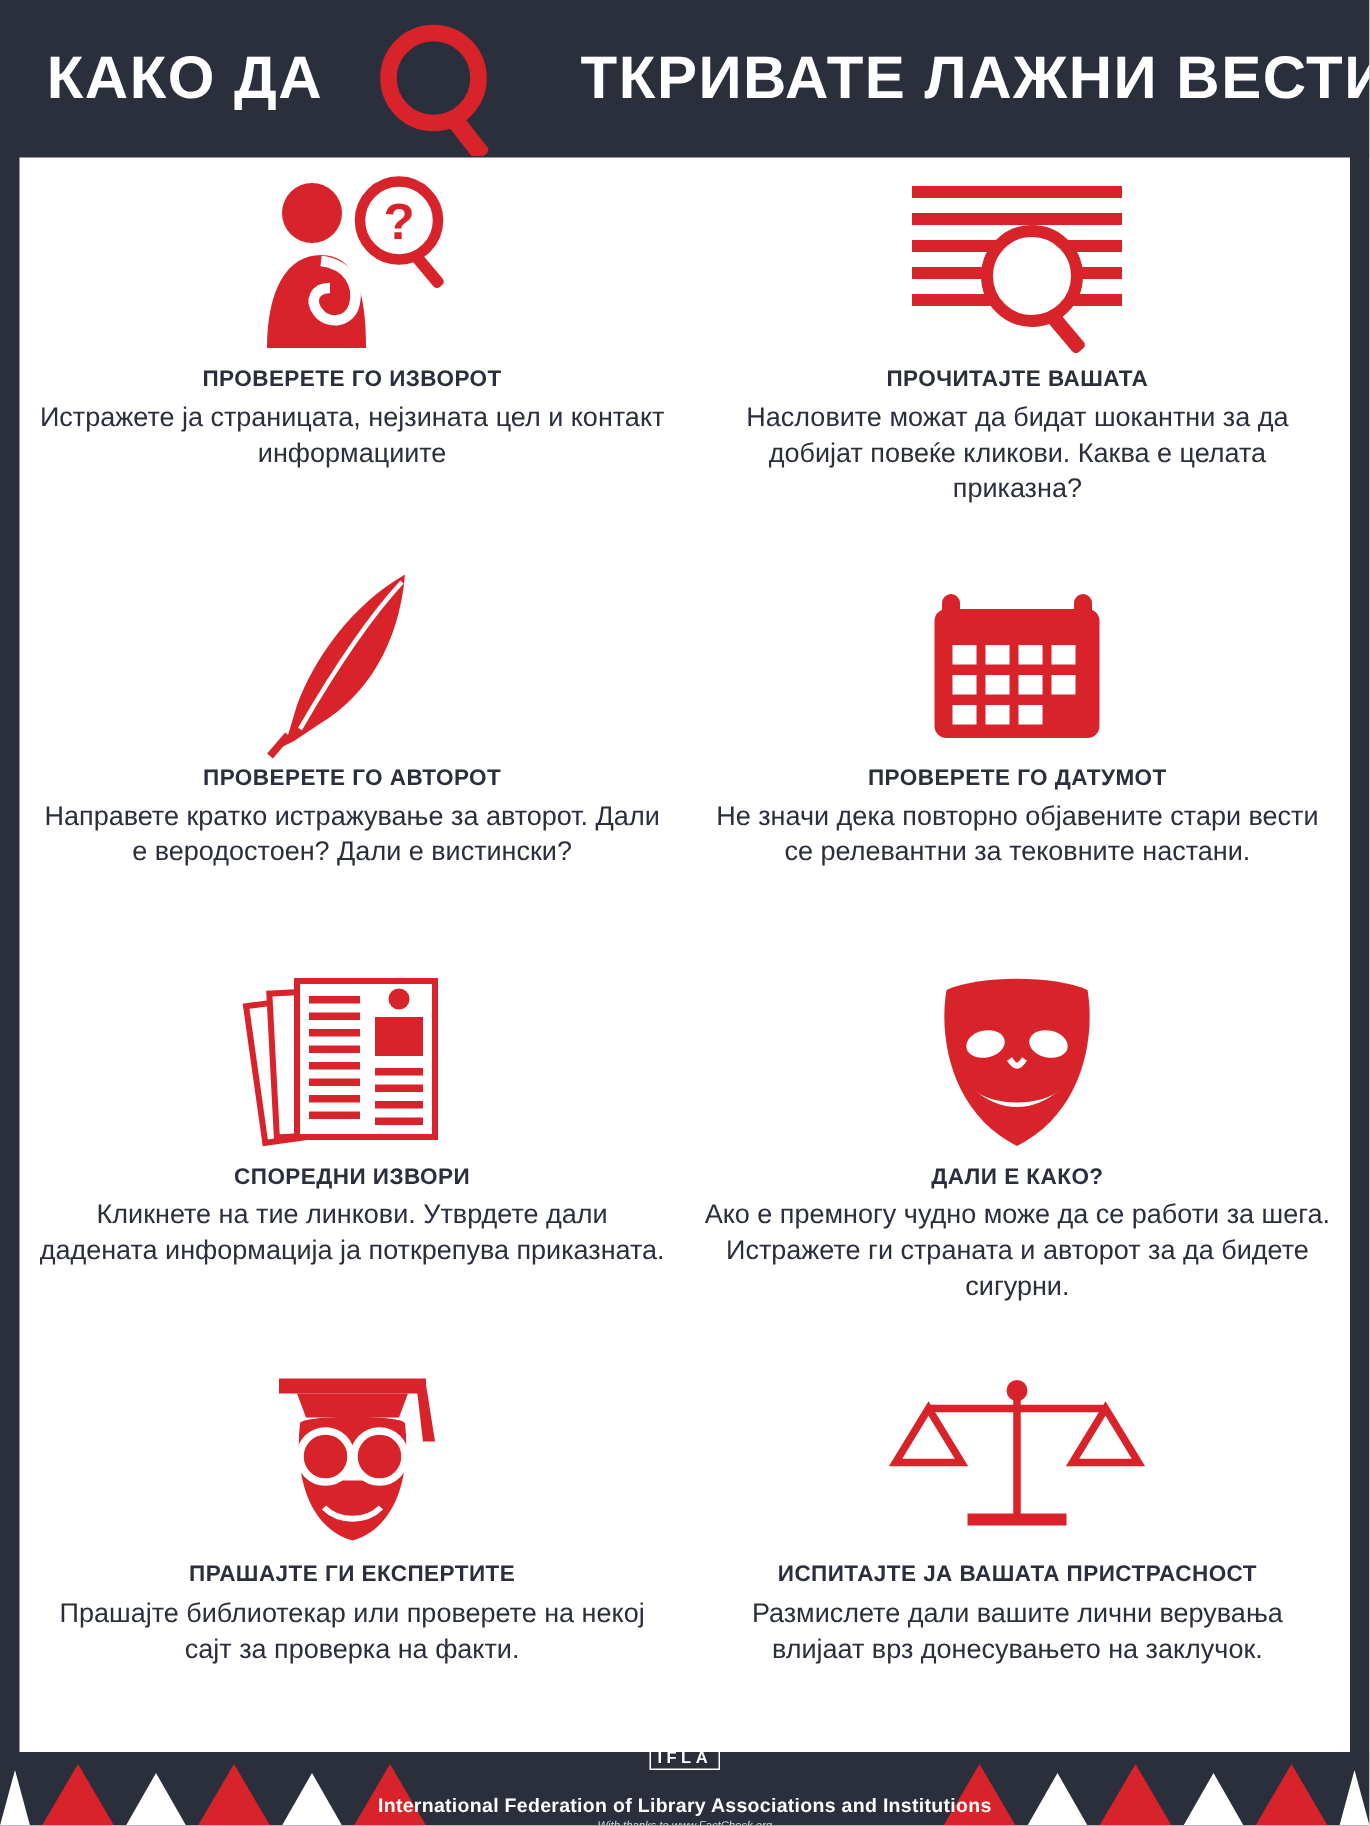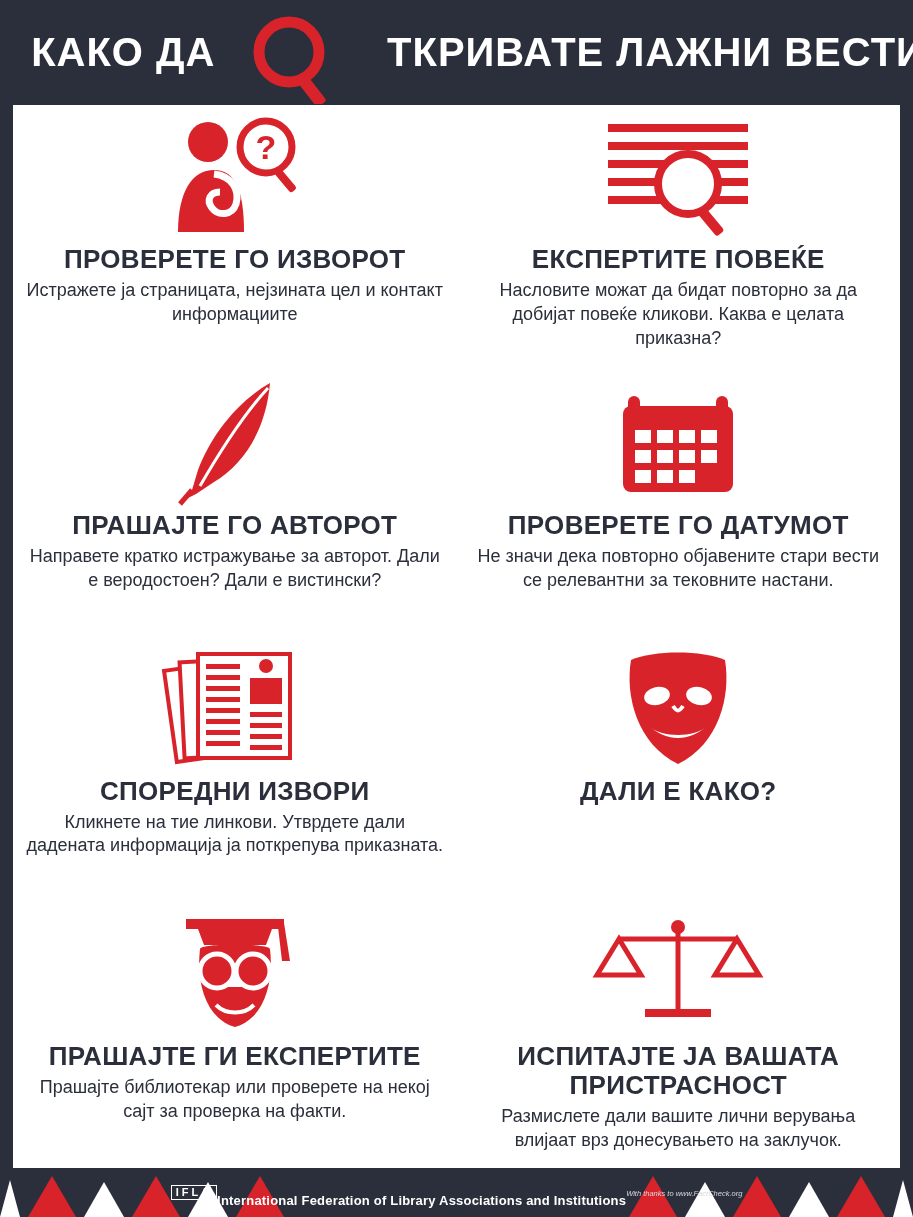--- a/index.html
+++ b/index.html
@@ -64,21 +64,21 @@
   }
   .icon-wrap {
     height: 132px;
     display: flex;
     align-items: center;
     justify-content: center;
   }
   .cell-title {
     color: #2b2f3b;
     font-weight: bold;
-    font-size: 26px;
+    font-size: 15px;
     text-align: center;
     letter-spacing: 0.3px;
     line-height: 1.12;
     margin-top: 2px;
   }
   .cell-text {
     color: #2b2f3b;
     font-size: 18px;
     text-align: center;
     line-height: 1.32;
@@ -91,20 +91,21 @@
     left: 0; top: 1168px;
     width: 913px; height: 49px;
     background: #2b2f3b;
     overflow: hidden;
   }
   .footer-center {
     position: absolute;
     left: 0; top: 0;
     width: 913px; height: 49px;
     display: flex;
+    flex-direction: column;
     align-items: center;
     justify-content: center;
     z-index: 4;
   }
   .ifla-logo {
     border: 1px solid #ffffff;
     color: #ffffff;
     font-size: 11px;
     font-weight: bold;
     letter-spacing: 3px;
@@ -170,33 +171,33 @@
               <rect x="25" y="30" width="140" height="8"></rect>
               <rect x="25" y="48" width="140" height="8"></rect>
               <rect x="25" y="66" width="140" height="8"></rect>
               <rect x="25" y="84" width="140" height="8"></rect>
             </g>
             <circle cx="105" cy="72" r="32" fill="#ffffff"></circle>
             <circle cx="105" cy="72" r="30" fill="none" stroke="#d8232a" stroke-width="8"></circle>
             <rect x="123" y="95" width="10" height="30" rx="3" fill="#d8232a" transform="rotate(-40 128 110)"></rect>
           </svg>
         </div>
-        <div class="cell-title">ЕКСПЕРТИТЕ ПОВЕЌЕ</div>
-        <div class="cell-text">Насловите можат да бидат повторно за да добијат повеќе кликови. Каква е целата приказна?</div>
+        <div class="cell-title">ПРОЧИТАЈТЕ ВАШАТА</div>
+        <div class="cell-text">Насловите можат да бидат шокантни за да добијат повеќе кликови. Каква е целата приказна?</div>
       </div>
 
       <div class="cell">
         <div class="icon-wrap">
           <svg width="190" height="130" viewBox="0 0 190 130">
             <path d="M130 5 C95 25 70 60 58 92 L52 112 L44 122 L56 116 L74 104 C104 86 126 52 130 5 Z" fill="#d8232a"></path>
             <path d="M128 10 C104 36 82 70 60 108" fill="none" stroke="#ffffff" stroke-width="3"></path>
             <path d="M52 112 L40 126" stroke="#d8232a" stroke-width="5"></path>
           </svg>
         </div>
-        <div class="cell-title">ПРАШАЈТЕ ГО АВТОРОТ</div>
+        <div class="cell-title">ПРОВЕРЕТЕ ГО АВТОРОТ</div>
         <div class="cell-text">Направете кратко истражување за авторот. Дали е веродостоен? Дали е вистински?</div>
       </div>
 
       <div class="cell">
         <div class="icon-wrap">
           <svg width="190" height="130" viewBox="0 0 190 130">
             <rect x="45" y="18" width="12" height="22" rx="6" fill="#d8232a"></rect>
             <rect x="133" y="18" width="12" height="22" rx="6" fill="#d8232a"></rect>
             <rect x="40" y="28" width="110" height="86" rx="8" fill="#d8232a"></rect>
             <g fill="#ffffff">
@@ -252,20 +253,21 @@
         <div class="icon-wrap">
           <svg width="190" height="130" viewBox="0 0 190 130">
             <path d="M48 16 C70 6 120 6 142 16 C148 52 136 100 95 120 C54 100 42 52 48 16 Z" fill="#d8232a"></path>
             <ellipse cx="74" cy="52" rx="13" ry="9" fill="#ffffff" transform="rotate(-12 74 52)"></ellipse>
             <ellipse cx="116" cy="52" rx="13" ry="9" fill="#ffffff" transform="rotate(12 116 52)"></ellipse>
             <path d="M66 82 C84 98 106 98 124 82 C112 94 78 94 66 82 Z" fill="#ffffff"></path>
             <path d="M90 62 C94 68 96 68 100 62" fill="none" stroke="#ffffff" stroke-width="4"></path>
           </svg>
         </div>
         <div class="cell-title">ДАЛИ Е КАКО?</div>
+        <div class="cell-text">Ако е премногу чудно може да се работи за шега. Истражете ги страната и авторот за да бидете сигурни.</div>
       </div>
 
       <div class="cell">
         <div class="icon-wrap">
           <svg width="190" height="130" viewBox="0 0 190 130">
             <rect x="46" y="10" width="98" height="10" fill="#d8232a"></rect>
             <path d="M58 20 L132 20 L126 36 L64 36 Z" fill="#d8232a"></path>
             <path d="M144 14 L150 52 L142 52 L138 18 Z" fill="#d8232a"></path>
             <path d="M60 40 C60 34 130 34 130 40 C134 74 124 110 95 118 C66 110 56 74 60 40 Z" fill="#d8232a"></path>
             <circle cx="77" cy="62" r="17" fill="none" stroke="#ffffff" stroke-width="5"></circle>

